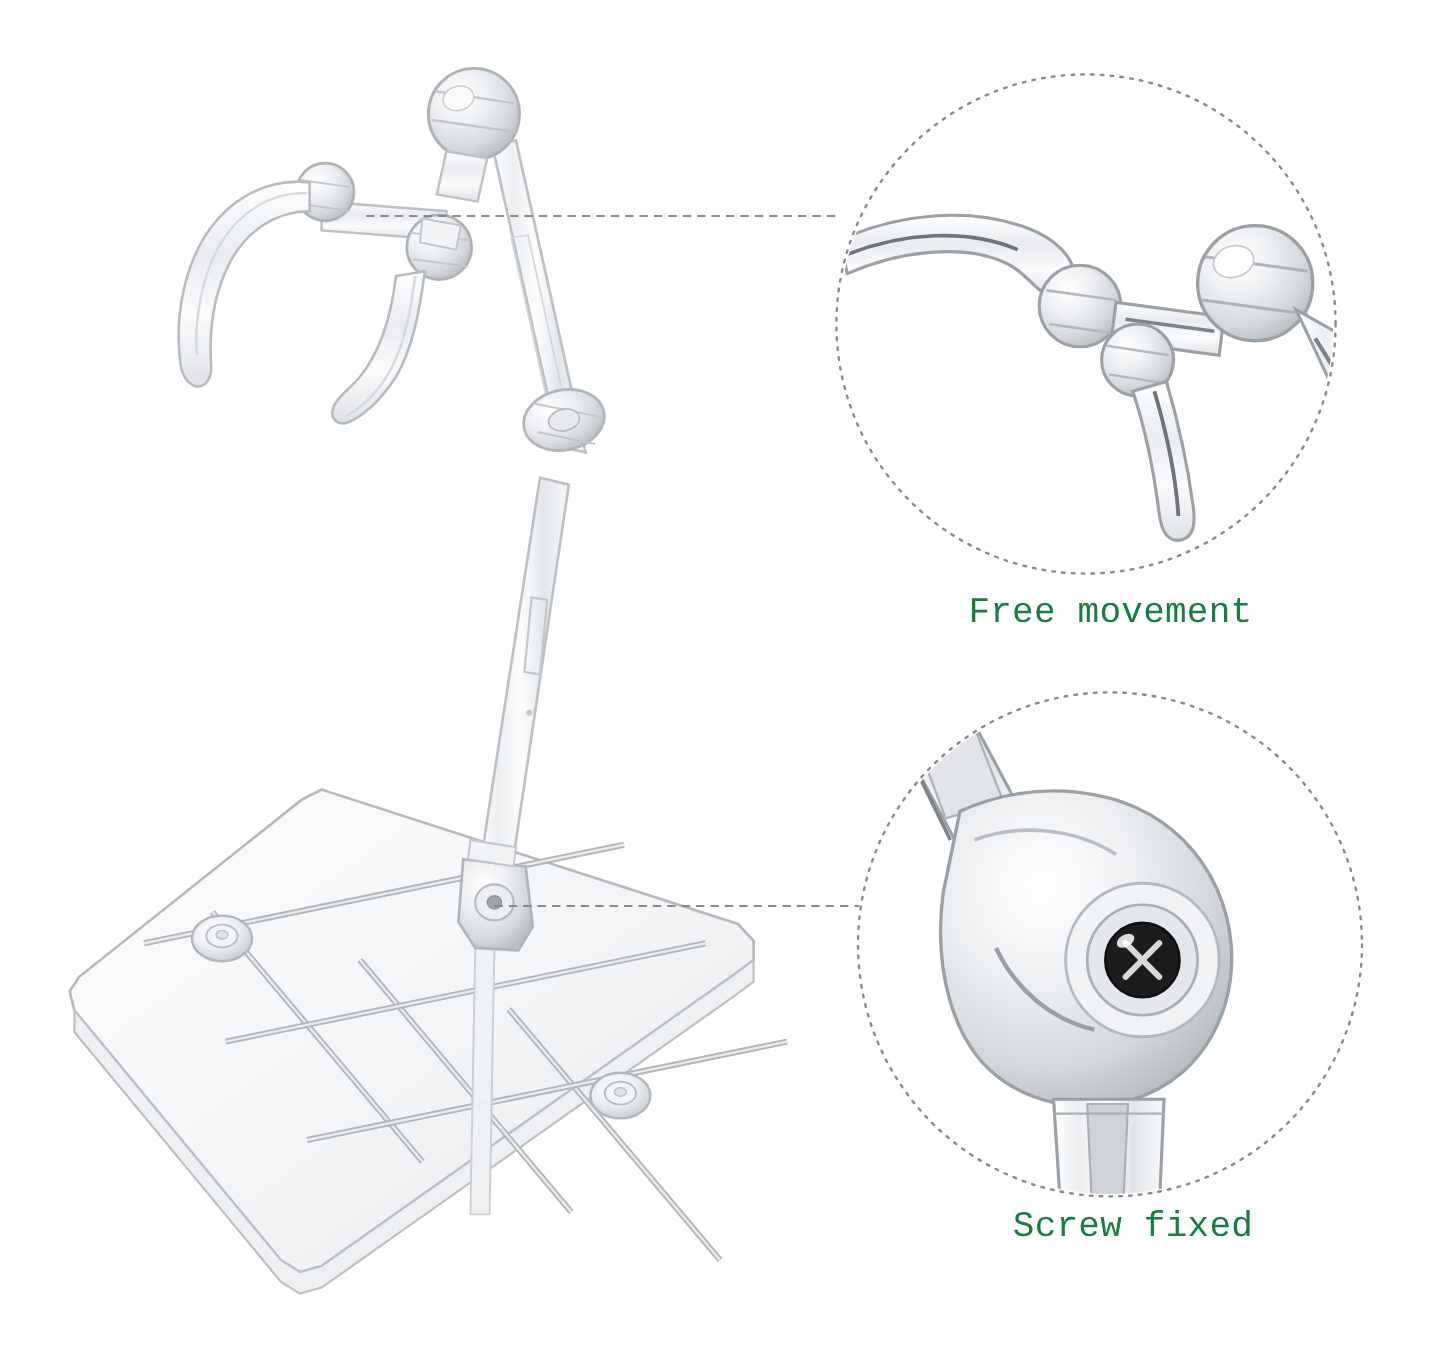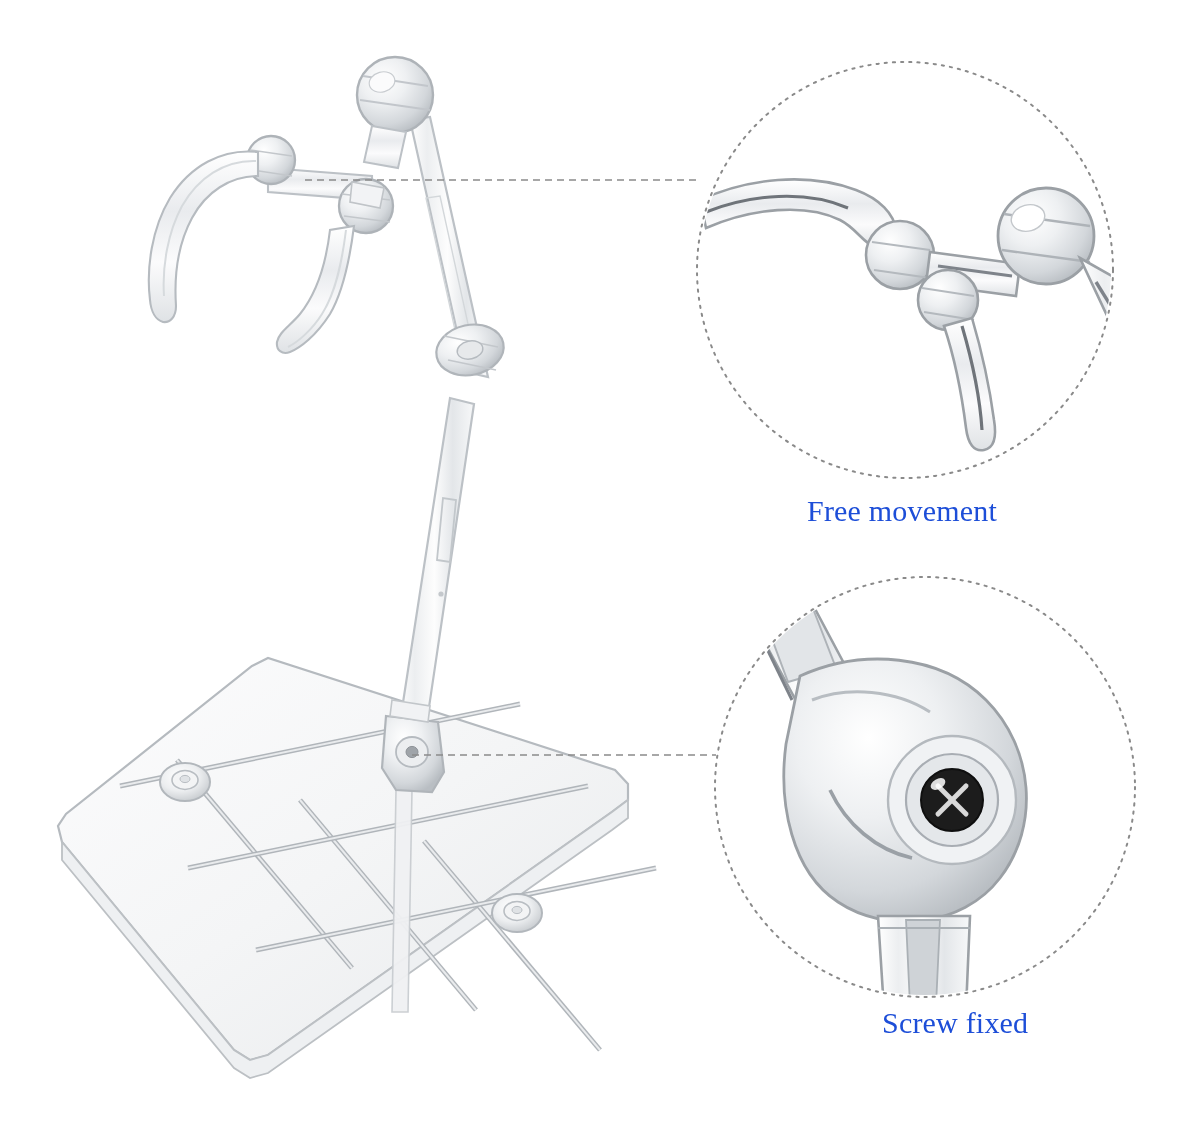--- a/index.html
+++ b/index.html
@@ -24,33 +24,33 @@
   svg.layer {
     position: absolute;
     top: 0;
     left: 0;
     width: 1200px;
     height: 1130px;
     overflow: visible;
   }
   .callout-label {
     position: absolute;
-    color: #1d4ed8;
+    color: #15803d;
     font-size: 30px;
     font-weight: 400;
     letter-spacing: 0.2px;
     white-space: nowrap;
-    font-family: Liberation Serif, serif;
+    font-family: Liberation Mono, monospace;
   }
   #label-free {
     left: 807px;
     top: 494px;
   }
   #label-screw {
-    left: 882px;
+    left: 844px;
     top: 1006px;
   }
 </style>
 </head>
 <body>
 
 <div id="page">
   <div class="stage">
 
     <svg class="layer" viewBox="0 0 1200 1130">

